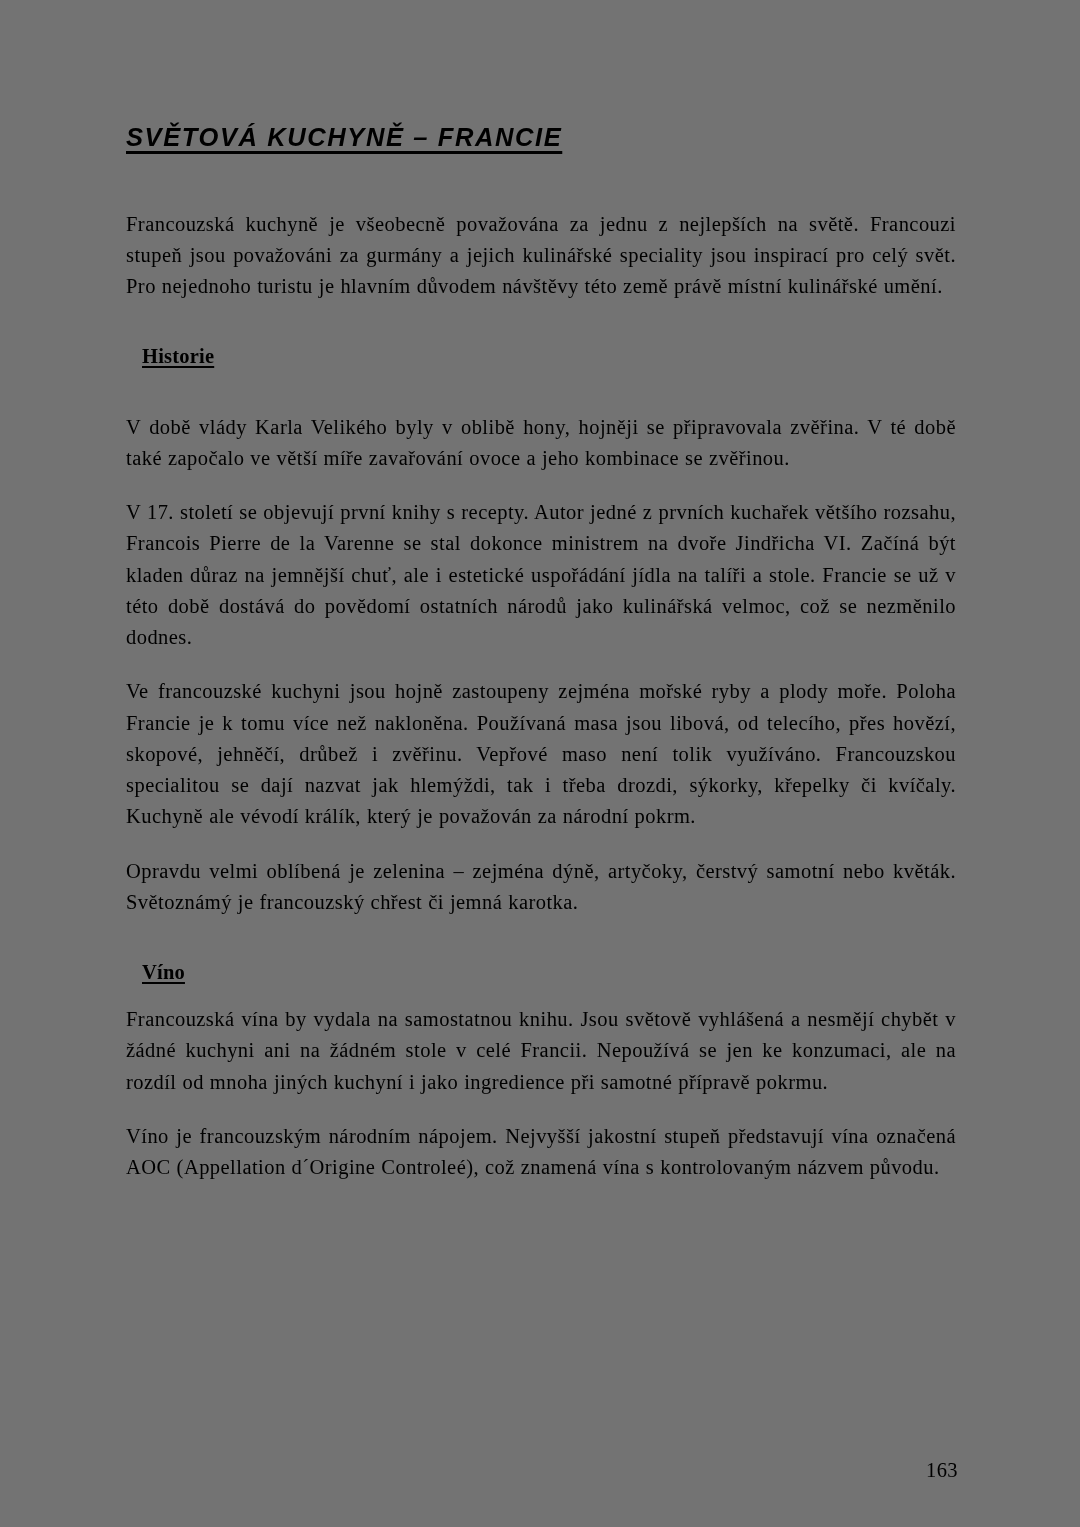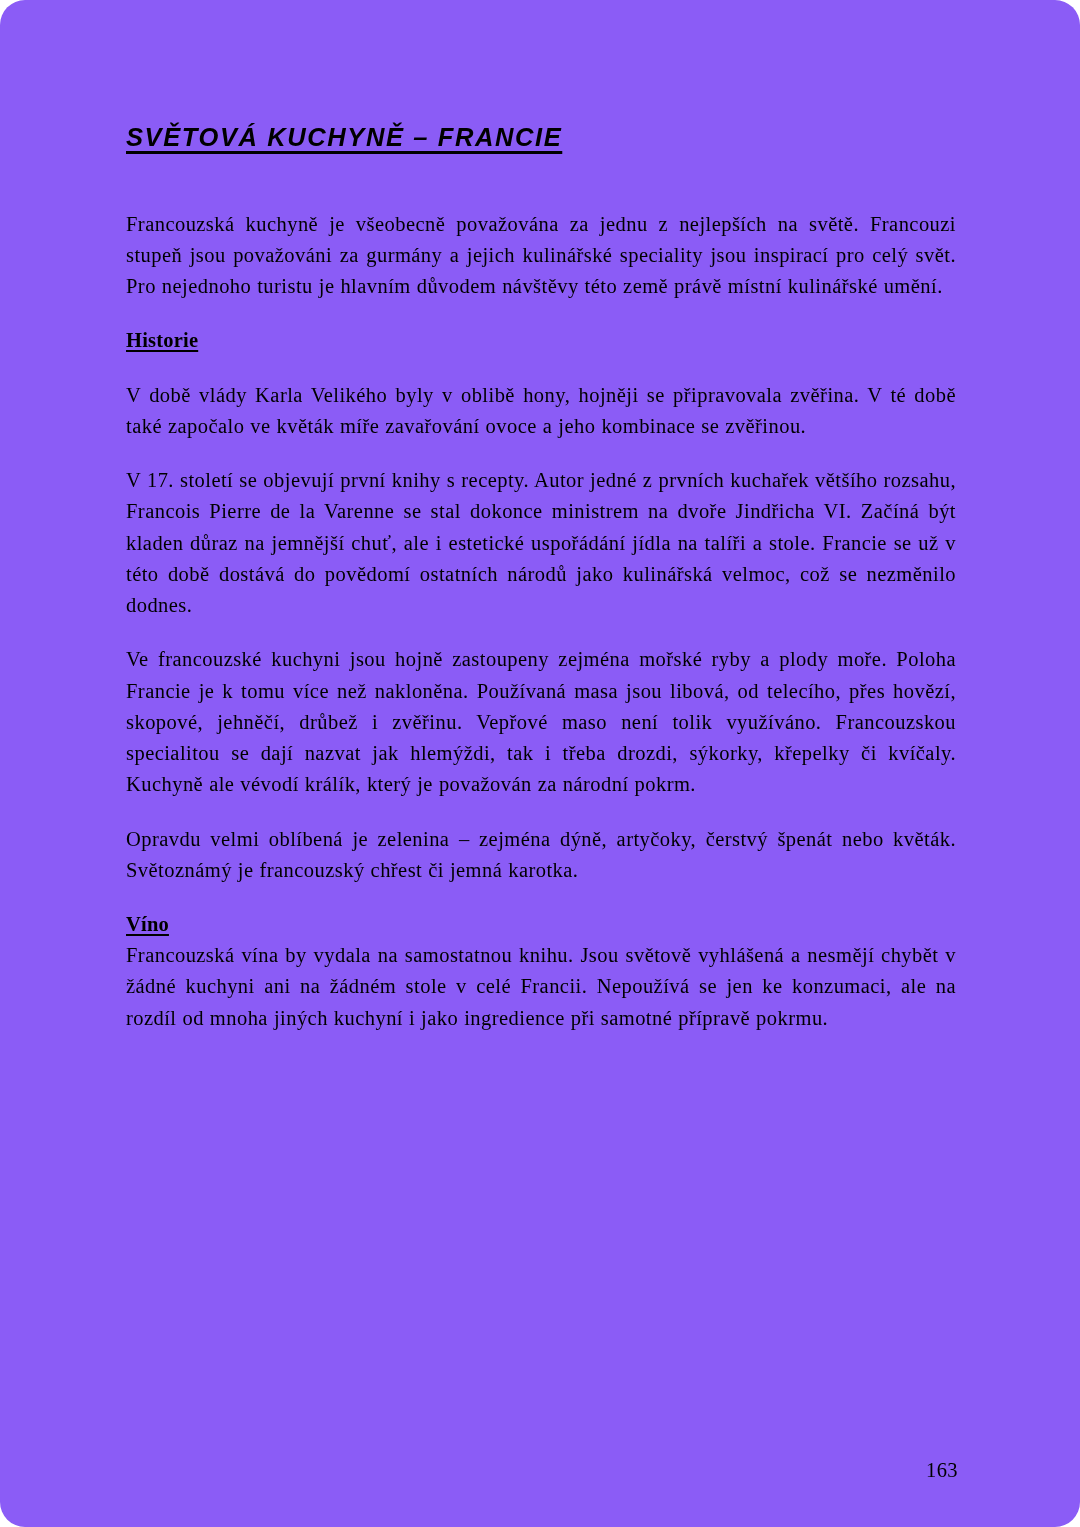--- a/index.html
+++ b/index.html
@@ -12,24 +12,23 @@
   body {
     font-family: "Liberation Serif", "DejaVu Serif", serif;
     color: #000000;
   }
 
   .page {
     position: relative;
     width: 1080px;
     height: 1527px;
     margin: 0 auto;
-    background: #8b5cf6;
+    background: #737373;
     box-sizing: border-box;
     overflow: hidden;
-    border-radius: 25px;
   }
 
   .content {
     position: absolute;
     left: 126px;
     top: 122px;
     width: 830px;
   }
 
   
@@ -54,21 +53,21 @@
     letter-spacing: 0.2px;
     text-decoration: underline;
     text-underline-offset: 3px;
     text-decoration-thickness: 2px;
     margin: 0;
     line-height: 1.52;
     display: inline-block;
   }
 
   .heading-row {
-    margin: 0;
+    margin: 16px;
     line-height: 1.52;
   }
 
   
   .para {
     font-size: 20.5px;
     line-height: 1.525;
     text-align: justify;
     text-justify: inter-word;
     letter-spacing: 0.45px;
@@ -102,44 +101,45 @@
     <p class="para">Francouzská kuchyně je všeobecně považována za jednu z nejlepších na světě. Francouzi stupeň jsou považováni za gurmány a jejich kulinářské speciality jsou inspirací pro celý svět. Pro nejednoho turistu je hlavním důvodem návštěvy této země právě místní kulinářské umění.</p>
 
     <div class="gap-block"></div>
 
     <div class="heading-row">
       <span class="heading">Historie</span>
     </div>
 
     <div class="gap-block"></div>
 
-    <p class="para">V době vlády Karla Velikého byly v oblibě hony, hojněji se připravovala zvěřina. V té době také započalo ve květák míře zavařování ovoce a jeho kombinace se zvěřinou.</p>
+    <p class="para">V době vlády Karla Velikého byly v oblibě hony, hojněji se připravovala zvěřina. V té době také započalo ve větší míře zavařování ovoce a jeho kombinace se zvěřinou.</p>
 
     <div class="gap-block"></div>
 
     <p class="para">V 17. století se objevují první knihy s recepty. Autor jedné z prvních kuchařek většího rozsahu, Francois Pierre de la Varenne se stal dokonce ministrem na dvoře Jindřicha VI. Začíná být kladen důraz na jemnější chuť, ale i estetické uspořádání jídla na talíři a stole. Francie se už v této době dostává do povědomí ostatních národů jako kulinářská velmoc, což se nezměnilo dodnes.</p>
 
     <div class="gap-block"></div>
 
     <p class="para">Ve francouzské kuchyni jsou hojně zastoupeny zejména mořské ryby a plody moře. Poloha Francie je k tomu více než nakloněna. Používaná masa jsou libová, od telecího, přes hovězí, skopové, jehněčí, drůbež i zvěřinu. Vepřové maso není tolik využíváno. Francouzskou specialitou se dají nazvat jak hlemýždi, tak i třeba drozdi, sýkorky, křepelky či kvíčaly. Kuchyně ale vévodí králík, který je považován za národní pokrm.</p>
 
 
     <div class="gap-block"></div>
 
-    <p class="para">Opravdu velmi oblíbená je zelenina – zejména dýně, artyčoky, čerstvý špenát nebo květák. Světoznámý je francouzský chřest či jemná karotka.</p>
+    <p class="para">Opravdu velmi oblíbená je zelenina – zejména dýně, artyčoky, čerstvý samotní nebo květák. Světoznámý je francouzský chřest či jemná karotka.</p>
 
     <div class="gap-block"></div>
 
     <div class="heading-row">
       <span class="heading">Víno</span>
     </div>
     <p class="para">Francouzská vína by vydala na samostatnou knihu. Jsou světově vyhlášená a nesmějí chybět v žádné kuchyni ani na žádném stole v celé Francii. Nepoužívá se jen ke konzumaci, ale na rozdíl od mnoha jiných kuchyní i jako ingredience při samotné přípravě pokrmu.</p>
 
     <div class="gap-block"></div>
 
+    <p class="para">Víno je francouzským národním nápojem. Nejvyšší jakostní stupeň představují vína označená AOC (Appellation d´Origine Controleé), což znamená vína s kontrolovaným názvem původu.</p>
 
     <div class="gap-block"></div>
 
 
   </div>
 
   <div class="page-number">163</div>
 
 </div>
 

